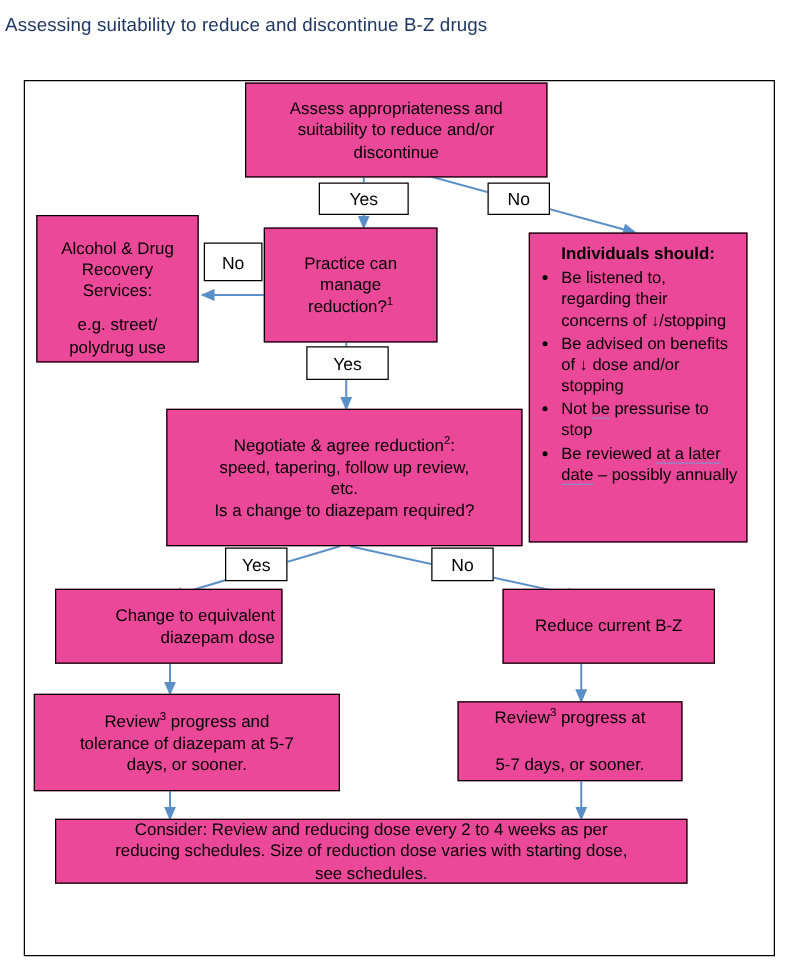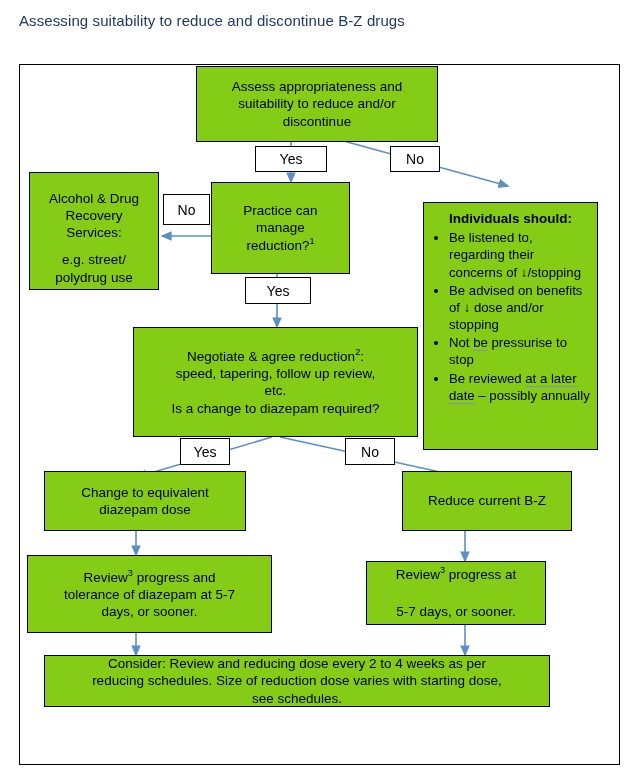--- a/index.html
+++ b/index.html
@@ -11,21 +11,21 @@
     width: 643px;
     height: 784px;
     font-family: "Liberation Sans", sans-serif;
     color: #000000;
     position: relative;
     overflow: hidden;
   }
 
   #page-title {
     position: absolute;
-    left: 19px;
+    left: 4px;
     top: 12px;
     font-size: 15px;
     color: #1f3864;
     letter-spacing: 0.1px;
     white-space: nowrap;
   }
 
   #chart-frame {
     position: absolute;
     left: 19px;
@@ -43,21 +43,21 @@
     top: 0;
     width: 643px;
     height: 784px;
     pointer-events: none;
   }
 
   .node {
     position: absolute;
     border: 1.4px solid #000000;
     box-sizing: border-box;
-    background: #84cc16;
+    background: #ec4899;
     display: flex;
     flex-direction: column;
     align-items: center;
     justify-content: center;
     text-align: center;
     font-size: 13.5px;
     line-height: 1.28;
     padding: 3px 5px;
   }
 
@@ -71,25 +71,25 @@
     justify-content: center;
     font-size: 14px;
     line-height: 1;
   }
 
   
   #node-assess        { left: 196px; top: 66px;  width: 242px; height: 76px; }
   #node-adrs          { left: 29px;  top: 172px; width: 130px; height: 118px;
                         justify-content: flex-end; padding-top: 10px; }
   #node-practice      { left: 211px; top: 182px; width: 139px; height: 92px; }
-  #node-individuals   { left: 423px; top: 202px; width: 175px; height: 248px;
+  #node-individuals   { left: 423px; top: 186px; width: 175px; height: 248px;
                         align-items: stretch; justify-content: flex-start;
                         padding: 6px 6px 4px 6px; }
   #node-negotiate     { left: 133px; top: 327px; width: 285px; height: 110px; }
-  #node-change        { left: 44px;  top: 471px; width: 202px; height: 60px; }
+  #node-change        { left: 44px;  top: 471px; width: 182px; height: 60px; align-items: flex-end; }
   #node-reduce        { left: 402px; top: 471px; width: 170px; height: 60px; }
   #node-review-diaz   { left: 27px;  top: 555px; width: 245px; height: 78px; }
   #node-review-prog   { left: 366px; top: 561px; width: 180px; height: 64px; gap: 20px; }
   #node-consider      { left: 44px;  top: 655px; width: 506px; height: 52px; }
 
   
   #label-assess-yes   { left: 255px; top: 146px; width: 72px;  height: 26px; }
   #label-assess-no    { left: 390px; top: 146px; width: 50px;  height: 26px; }
   #label-practice-no  { left: 163px; top: 194px; width: 47px;  height: 31px; }
   #label-practice-yes { left: 245px; top: 277px; width: 66px;  height: 27px; }

